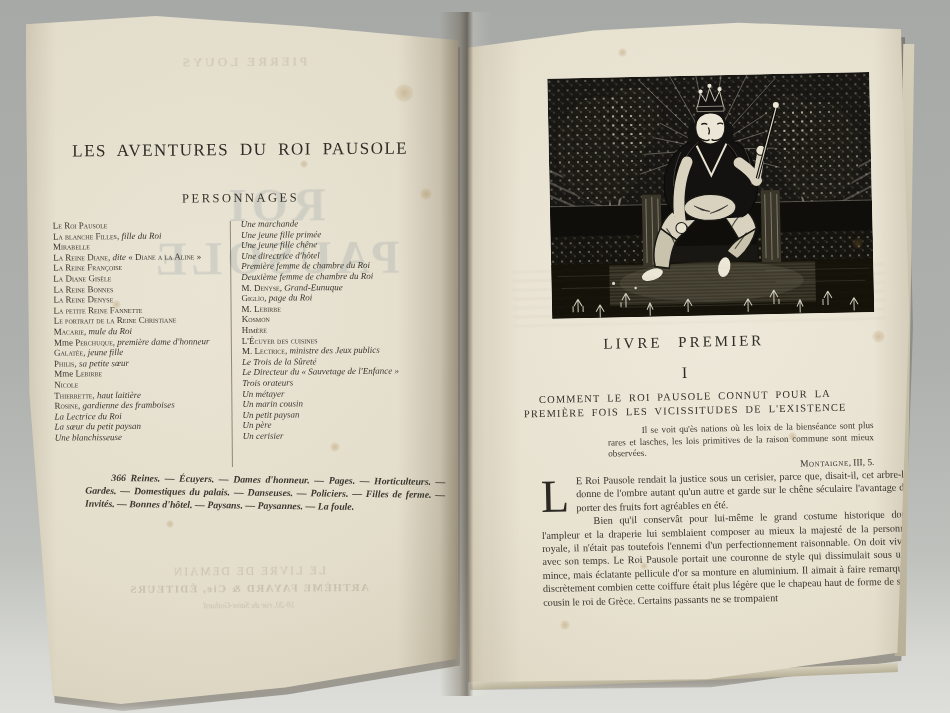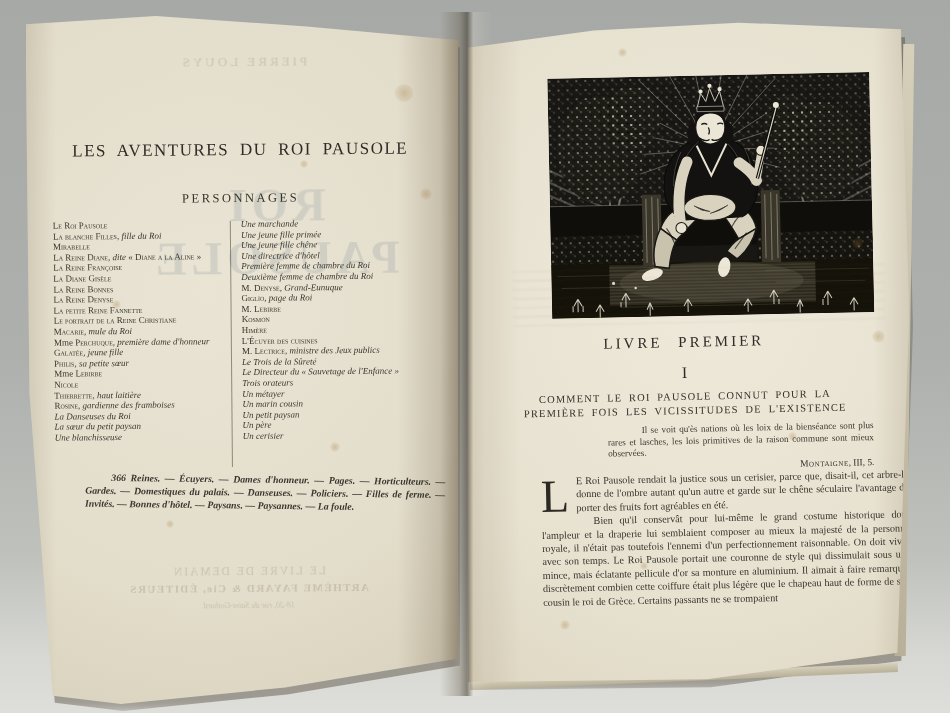--- a/index.html
+++ b/index.html
@@ -116,21 +116,21 @@
           <li><span class="seg-sc">La petite Reine Fannette</span></li>
           <li><span class="seg-sc">Le portrait de la Reine Christiane</span></li>
           <li><span class="seg-sc">Macarie</span><span class="seg-it">, mule du Roi</span></li>
           <li><span class="seg-rm">Mme </span><span class="seg-sc">Perchuque</span><span class="seg-it">, première dame d'honneur</span></li>
           <li><span class="seg-sc">Galatée</span><span class="seg-it">, jeune fille</span></li>
           <li><span class="seg-sc">Philis</span><span class="seg-it">, sa petite sœur</span></li>
           <li><span class="seg-rm">Mme </span><span class="seg-sc">Lebirbe</span></li>
           <li><span class="seg-sc">Nicole</span></li>
           <li><span class="seg-sc">Thierrette</span><span class="seg-it">, haut laitière</span></li>
           <li><span class="seg-sc">Rosine</span><span class="seg-it">, gardienne des framboises</span></li>
-          <li><span class="seg-it">La Danseuses du Roi</span></li>
+          <li><span class="seg-it">La Lectrice du Roi</span></li>
           <li><span class="seg-it">La sœur du petit paysan</span></li>
           <li><span class="seg-it">Une blanchisseuse</span></li>
         </ul>
       <div id="divider"></div>
       <ul class="col" id="col-right">
 
       <li><span class="seg-it">Une marchande</span></li>
           <li><span class="seg-it">Une jeune fille primée</span></li>
           <li><span class="seg-it">Une jeune fille chêne</span></li>
           <li><span class="seg-it">Une directrice d'hôtel</span></li>

